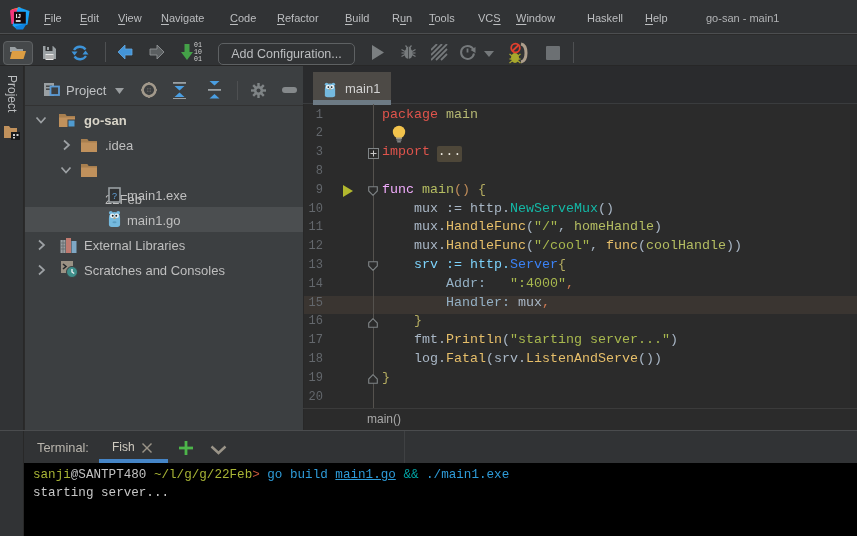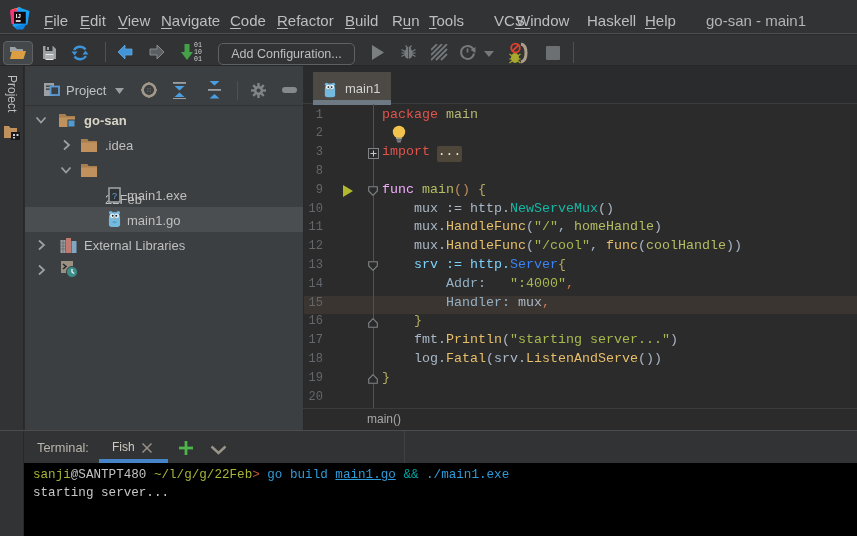--- a/index.html
+++ b/index.html
@@ -1,18 +1,18 @@
 <!DOCTYPE html>
 <html><head><meta charset="utf-8">
 <style>
 *{margin:0;padding:0;box-sizing:border-box;}
 html,body{width:857px;height:536px;overflow:hidden;background:#2b2b2b;font-family:"Liberation Sans",sans-serif;}
 .abs{position:absolute;}
 #stage{position:relative;width:857px;height:536px;}
-.mi{position:absolute;top:12px;font-size:15px;color:#bcbec0;white-space:nowrap;}
+.mi{position:absolute;top:12px;font-size:11px;color:#bcbec0;white-space:nowrap;}
 .mn{text-decoration:underline;text-underline-offset:2px;}
 .treetxt{font-size:13px;color:#bfbfbf;white-space:nowrap;}
 svg{display:block;}
 </style></head>
 <body>
 <div id="stage">
 
 <div class="abs" style="left:0;top:0;width:857px;height:34px;background:#313335;border-bottom:1px solid #4c4e50;"></div>
 <svg class="abs" style="left:10px;top:7px;" width="20" height="23" viewBox="0 0 20 23">
  <polygon points="1,2.5 10.5,0 8.5,5.5" fill="#fc9c1d"></polygon>
@@ -25,21 +25,21 @@
 </svg>
 <span class="mi" style="left:44px;"><span class="mn">F</span>ile</span>
 <span class="mi" style="left:80px;text-align:right;"><span class="mn">E</span>dit</span>
 <span class="mi" style="left:118px;"><span class="mn">V</span>iew</span>
 <span class="mi" style="left:161px;"><span class="mn">N</span>avigate</span>
 <span class="mi" style="left:230px;"><span class="mn">C</span>ode</span>
 <span class="mi" style="left:277px;"><span class="mn">R</span>efactor</span>
 <span class="mi" style="left:345px;"><span class="mn">B</span>uild</span>
 <span class="mi" style="left:392px;">R<span class="mn">u</span>n</span>
 <span class="mi" style="left:429px;"><span class="mn">T</span>ools</span>
-<span class="mi" style="left:478px;margin-left:16px;">VC<span class="mn">S</span></span>
+<span class="mi" style="left:478px;">VC<span class="mn">S</span></span>
 <span class="mi" style="left:516px;"><span class="mn">W</span>indow</span>
 <span class="mi" style="left:587px;">Haskell</span>
 <span class="mi" style="left:645px;"><span class="mn">H</span>elp</span>
 <span class="mi" style="left:706px;color:#b2b4b6;">go-san - main1</span>
 
 <div class="abs" style="left:0;top:35px;width:857px;height:31px;background:#313335;border-bottom:1px solid #272727;"></div>
 
 <div class="abs" style="left:3px;top:41px;width:30px;height:24px;background:#45484a;border:1px solid #5e6163;border-radius:4px;"></div>
 <svg class="abs" style="left:9px;top:45px;" width="18" height="16" viewBox="0 0 18 16">
  <path d="M1,2 h5 l2,2 h6 v3 h-13 z" fill="#9aa0a3"></path>
@@ -256,20 +256,21 @@
     <span class="abs treetxt" style="left:84px;top:237.5px;">External Libraries</span>
     <svg class="abs" style="left:37px;top:264px;" width="9" height="12" viewBox="0 0 9 12">
       <polyline points="2,1.5 7,6 2,10.5" fill="none" stroke="#9da1a4" stroke-width="1.7"></polyline>
     </svg>
     <svg class="abs" style="left:60px;top:260px;" width="18" height="18" viewBox="0 0 18 18">
  <rect x="1" y="1" width="12" height="12" fill="#9a9183"></rect>
  <path d="M3,4 l3,2.5 -3,2.5" fill="none" stroke="#26292b" stroke-width="1.6"></path>
  <circle cx="12" cy="12" r="5.5" fill="#3e8e8a" stroke="#3c3f41" stroke-width="1"></circle>
  <polyline points="12,9 12,12 14.2,13.5" fill="none" stroke="#e8eff0" stroke-width="1.4"></polyline>
 </svg>
+    <span class="abs treetxt" style="left:84px;top:262.5px;">Scratches and Consoles</span>
 
 <div class="abs" style="left:303px;top:66px;width:554px;height:364px;background:#2b2b2b;border-left:1px solid #282828;"></div>
 <div class="abs" style="left:303px;top:66px;width:554px;height:38px;background:#2a2b2d;"></div>
 <div class="abs" style="left:303px;top:103px;width:554px;height:1px;background:#3a3c3e;"></div>
 <div class="abs" style="left:313px;top:71.5px;width:78px;height:29px;background:#4d4a46;"></div>
 <div class="abs" style="left:313px;top:100px;width:78px;height:4.5px;background:#6d7a84;"></div>
 <svg class="abs" style="left:324px;top:81.5px;" width="12" height="16" viewBox="0 0 14 18">
  <ellipse cx="3" cy="2.2" rx="2" ry="1.8" fill="#74b9de"></ellipse>
  <ellipse cx="11" cy="2.2" rx="2" ry="1.8" fill="#74b9de"></ellipse>
  <path d="M1,8 Q1,1.5 7,1.5 Q13,1.5 13,8 V15 Q13,17.5 10,17.5 H4 Q1,17.5 1,15 Z" fill="#74b9de"></path>

